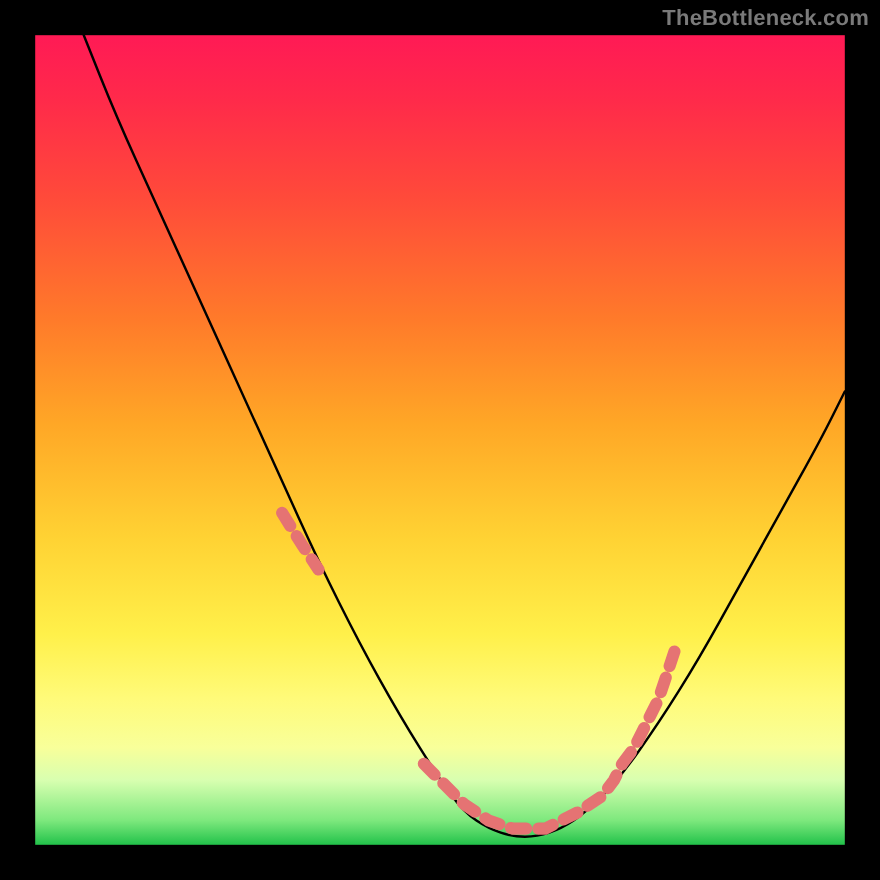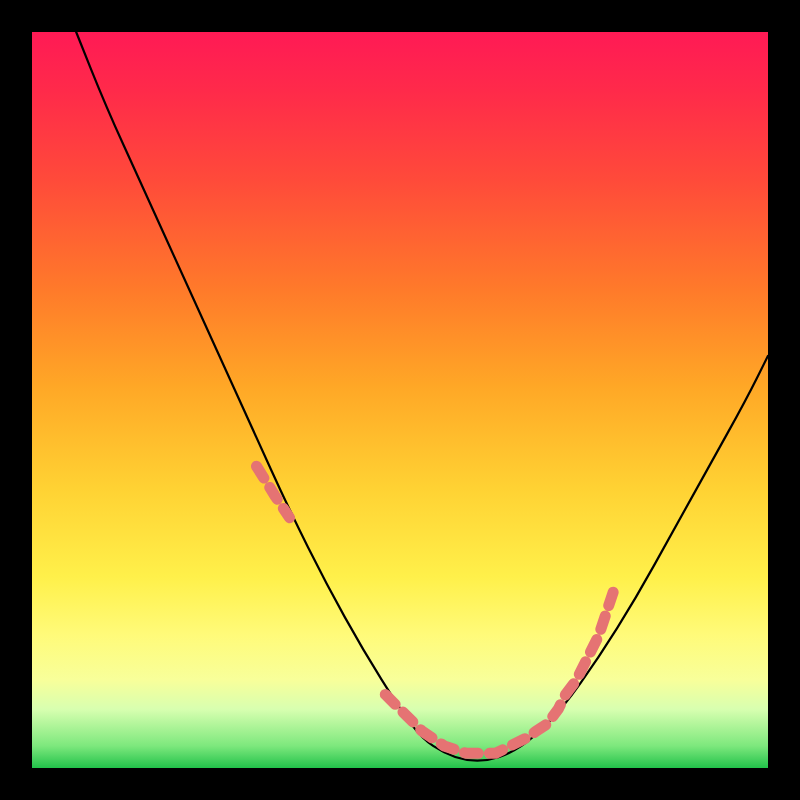--- a/index.html
+++ b/index.html
@@ -58,20 +58,21 @@
     top: 0;
     width: 736px;
     height: 736px;
     overflow: visible;
   }
 </style>
 </head>
 <body>
 
 <div class="frame">
+  <div class="watermark">TheBottleneck.com</div>
   <div class="plot-area">
     <svg class="curve" id="curve-svg" viewBox="0 0 736 736" preserveAspectRatio="none">
         <path d="M 44.16 0 Q 44.16 0 58.88 36.80000000000001 Q 73.60000000000001 73.60000000000002 92 114.07999999999998 Q 110.39999999999999 154.55999999999995 128.8 195.03999999999996 Q 147.20000000000002 235.51999999999998 165.60000000000002 276 Q 184 316.48 202.39999999999998 356.96000000000004 Q 220.79999999999998 397.44 239.2 437.92 Q 257.59999999999997 478.40000000000003 276 515.2 Q 294.40000000000003 552 312.8 585.12 Q 331.2 618.24 349.6 647.6800000000001 Q 368 677.12 379.04 691.8399999999999 Q 390.08000000000004 706.56 401.12 713.92 Q 412.16 721.28 423.2 724.96 Q 434.23999999999995 728.64 445.28 728.64 Q 456.32 728.64 467.36 724.96 Q 478.40000000000003 721.28 489.44000000000005 713.92 Q 500.48 706.56 515.2 691.8399999999999 Q 529.92 677.12 548.3199999999999 651.36 Q 566.72 625.6 585.12 596.1600000000001 Q 603.52 566.72 621.9200000000001 533.6 Q 640.32 500.48 658.72 467.36 Q 677.12 434.24 695.52 401.12 Q 713.92 368 724.96 345.91999999999996 T 736 323.84" fill="none" stroke="#000000" stroke-width="2.2" stroke-linecap="round" stroke-linejoin="round"></path>
         <path d="M 224.48 434.24 L 242.88000000000002 463.68 L 257.59999999999997 485.76" fill="none" stroke="#e57373" stroke-width="11" stroke-linecap="round" stroke-dasharray="14 11"></path>
         <path d="M 353.28 662.4 L 368 677.12 L 390.08000000000004 699.2 L 412.16 713.92 L 434.23999999999995 721.28 L 448.96 721.28 L 463.68 721.28 L 478.40000000000003 713.92 L 493.12 706.56 L 504.16 699.2 L 515.1999999999999 691.84 L 526.24 677.12 L 533.6 662.4 L 544.64 647.6800000000001 L 559.36 618.24 L 566.72 603.52 L 574.08 581.44 L 581.44 559.36" fill="none" stroke="#e57373" stroke-width="11" stroke-linecap="round" stroke-dasharray="14 11"></path>
       </svg>
   </div>
 </div>
 
 </body></html>

